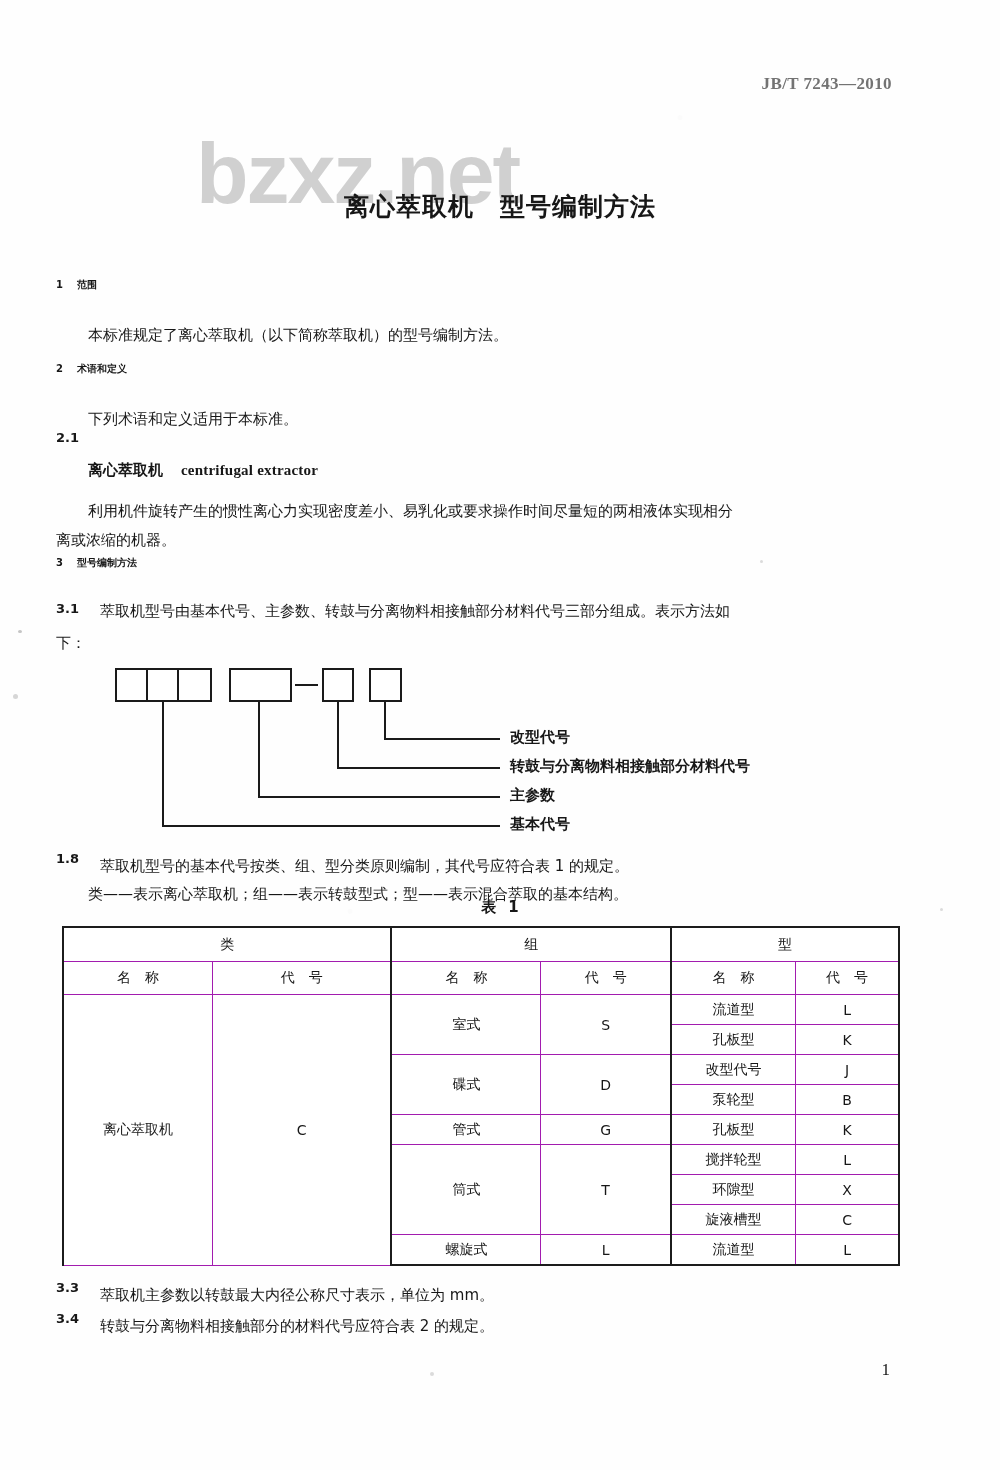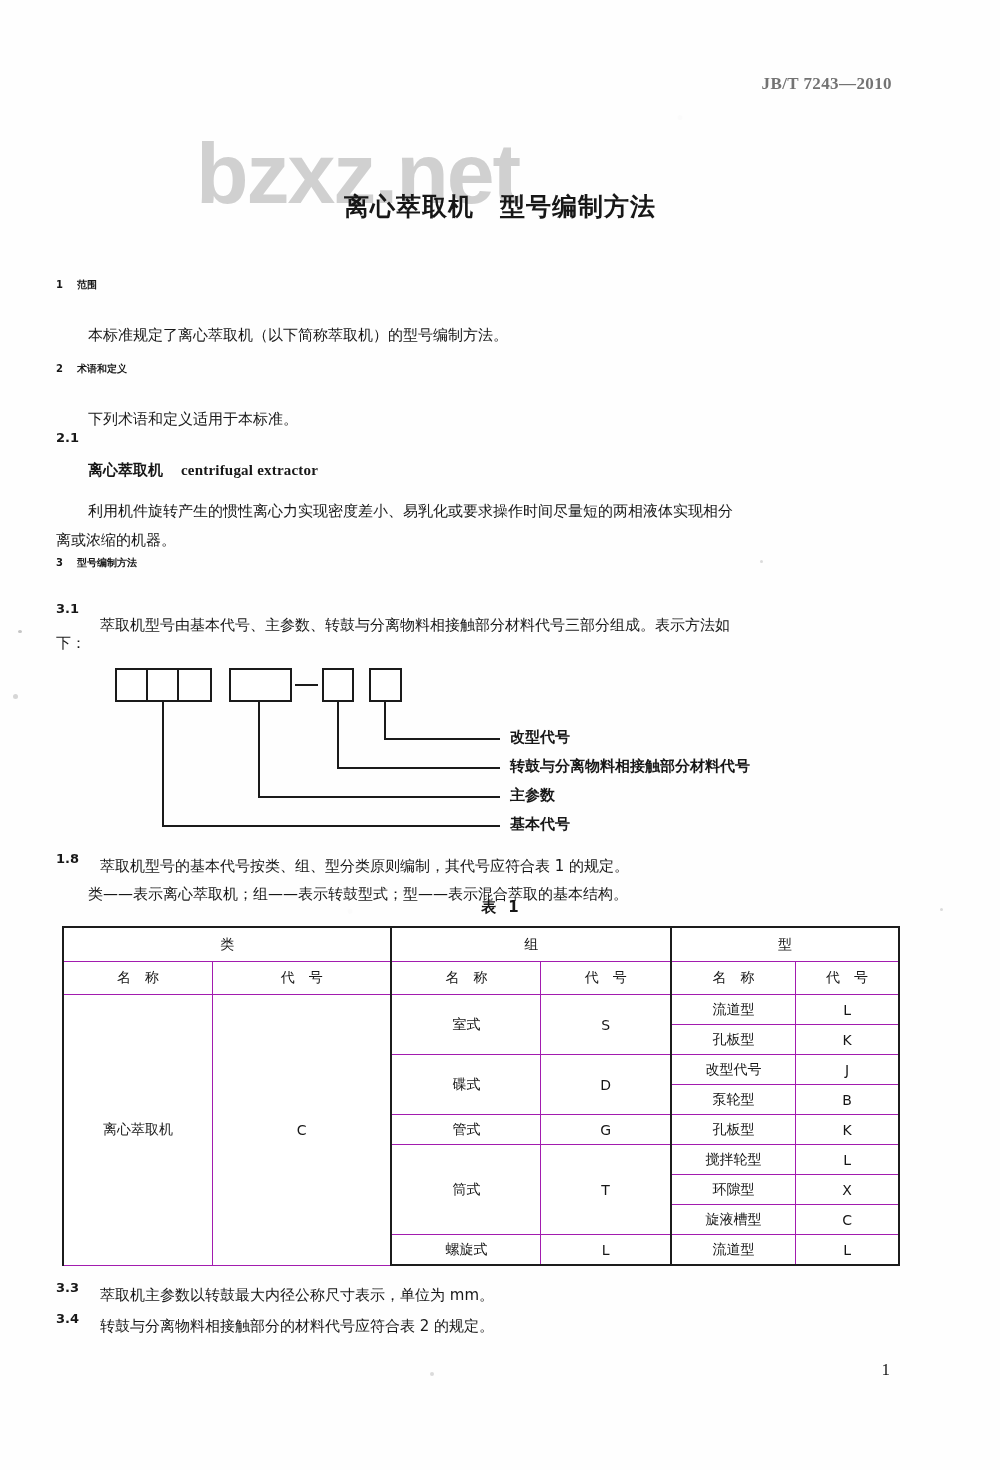--- a/index.html
+++ b/index.html
@@ -179,21 +179,21 @@
     <span>离心萃取机</span><span class="en">centrifugal extractor</span>
   </div>
   <div class="para" style="left:88px;top:490px;">利用机件旋转产生的惯性离心力实现密度差小、易乳化或要求操作时间尽量短的两相液体实现相分</div>
   <div class="para" style="left:56px;top:519px;">离或浓缩的机器。</div>
 
   <div class="h2" style="left:56px;top:556px;text-align:right;">
     <span class="num">3</span><span class="gapn"></span><span>型号编制方法</span>
   </div>
 
   <div class="clauseno" style="left:56px;top:601px;">3.1</div>
-  <div class="clausebody" style="left:100px;top:610px;">萃取机型号由基本代号、主参数、转鼓与分离物料相接触部分材料代号三部分组成。表示方法如</div>
+  <div class="clausebody" style="left:100px;top:596px;">萃取机型号由基本代号、主参数、转鼓与分离物料相接触部分材料代号三部分组成。表示方法如</div>
   <div class="clausebody" style="left:56px;top:628px;">下：</div>
 
   <div class="clauseno" style="left:56px;top:851px;">1.8</div>
   <div class="clausebody" style="left:100px;top:851px;">萃取机型号的基本代号按类、组、型分类原则编制，其代号应符合表 1 的规定。</div>
   <div class="clausebody" style="left:88px;top:879px;">类——表示离心萃取机；组——表示转鼓型式；型——表示混合萃取的基本结构。</div>
 
   <div class="clauseno" style="left:56px;top:1280px;">3.3</div>
   <div class="clausebody" style="left:100px;top:1280px;">萃取机主参数以转鼓最大内径公称尺寸表示，单位为 mm。</div>
   <div class="clauseno" style="left:56px;top:1311px;">3.4</div>
   <div class="clausebody" style="left:100px;top:1311px;">转鼓与分离物料相接触部分的材料代号应符合表 2 的规定。</div>

